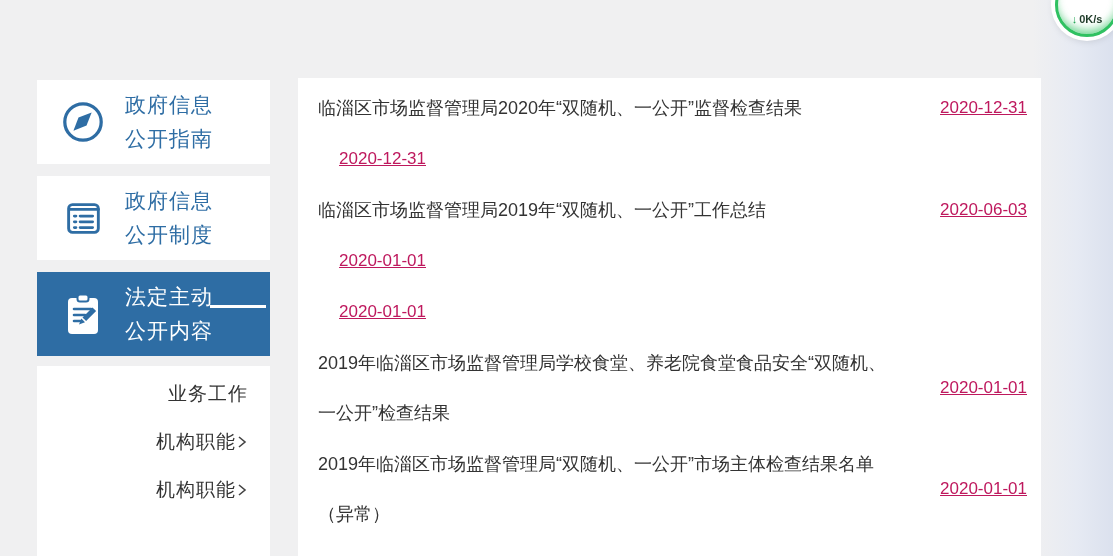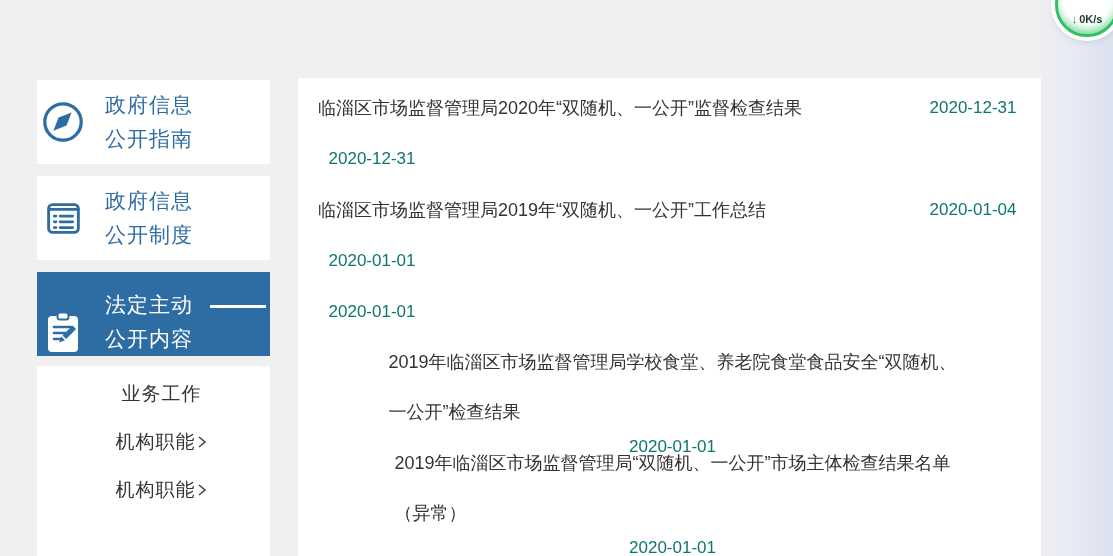--- a/index.html
+++ b/index.html
@@ -27,54 +27,54 @@
     position:absolute;bottom:9px;left:0;width:100%;text-align:center;
     font-size:11px;font-weight:bold;color:#1e3b28;letter-spacing:0;
     white-space:nowrap;
   }
   .dl-arrow{color:#18a24b;font-weight:bold;margin-right:2px;}
 
   
   .sidebar{position:absolute;left:37px;top:80px;width:233px;}
   .side-card{
     height:84px;margin-bottom:12px;background:#ffffff;
-    display:flex;align-items:center;box-sizing:border-box;
+    display:flex;align-items:center;padding-left:20px;box-sizing:border-box;
     cursor:pointer;
   }
   .side-card .icon{width:52px;display:flex;align-items:center;justify-content:center;flex:none;}
   .card-label{
     font-size:21px;line-height:34px;color:#2e6da4;margin-left:16px;
     white-space:pre-line;letter-spacing:1px;
   }
-  .side-card.active{background:#2e6da4;position:relative;margin-bottom:10px;align-items:flex-end;}
+  .side-card.active{background:#2e6da4;position:relative;margin-bottom:10px;}
   .side-card.active .card-label{color:#ffffff;}
   .underline-mark{position:absolute;top:33px;right:4px;width:56px;height:3px;background:#ffffff;}
 
   .side-menu{background:#ffffff;height:190px;padding-top:4px;box-sizing:border-box;}
   .menu-item{
-    height:48px;display:flex;align-items:center;justify-content:center;
+    height:48px;display:flex;align-items:center;justify-content:flex-end;
     padding:0 22px 0 38px;cursor:pointer;
   }
   .menu-label{font-size:19px;color:#333333;letter-spacing:1px;}
   .chevron{width:12px;height:12px;flex:none;display:block;}
 
   
   .main{
     position:absolute;left:298px;top:78px;width:743px;height:556px;
     background:#ffffff;box-sizing:border-box;padding:4px 14px 0 20px;
   }
   .row{display:flex;align-items:center;}
   .row.single{height:51px;}
-  .row.double{height:101px;flex-direction:column;}
+  .row.double{height:101px;}
   .row-title{
     flex:1;font-size:18px;color:#333333;line-height:50px;
     white-space:pre-line;text-decoration:none;cursor:pointer;
   }
   .row-date{
-    width:108px;flex:none;text-align:center;font-size:17px;color:#0f766e;
+    width:108px;flex:none;text-align:right;font-size:17px;color:#be185d;text-decoration:underline;
   }
 </style>
 </head>
 <body>
 
 <div class="right-band"></div>
 
 <div class="speed-badge">
   <div class="speed-text"><span class="dl-arrow">↓</span><span>0K/s</span></div>
 </div>
@@ -149,21 +149,21 @@
     <a class="row-title">临淄区市场监督管理局2020年“双随机、一公开”监督检查结果</a>
     <span class="row-date">2020-12-31</span>
   </div>
 
   <div class="row single">
     <span class="row-date">2020-12-31</span>
   </div>
 
   <div class="row single">
     <a class="row-title">临淄区市场监督管理局2019年“双随机、一公开”工作总结</a>
-    <span class="row-date">2020-01-04</span>
+    <span class="row-date">2020-06-03</span>
   </div>
 
   <div class="row single">
     <span class="row-date">2020-01-01</span>
   </div>
 
   <div class="row single">
     <span class="row-date">2020-01-01</span>
   </div>
 

